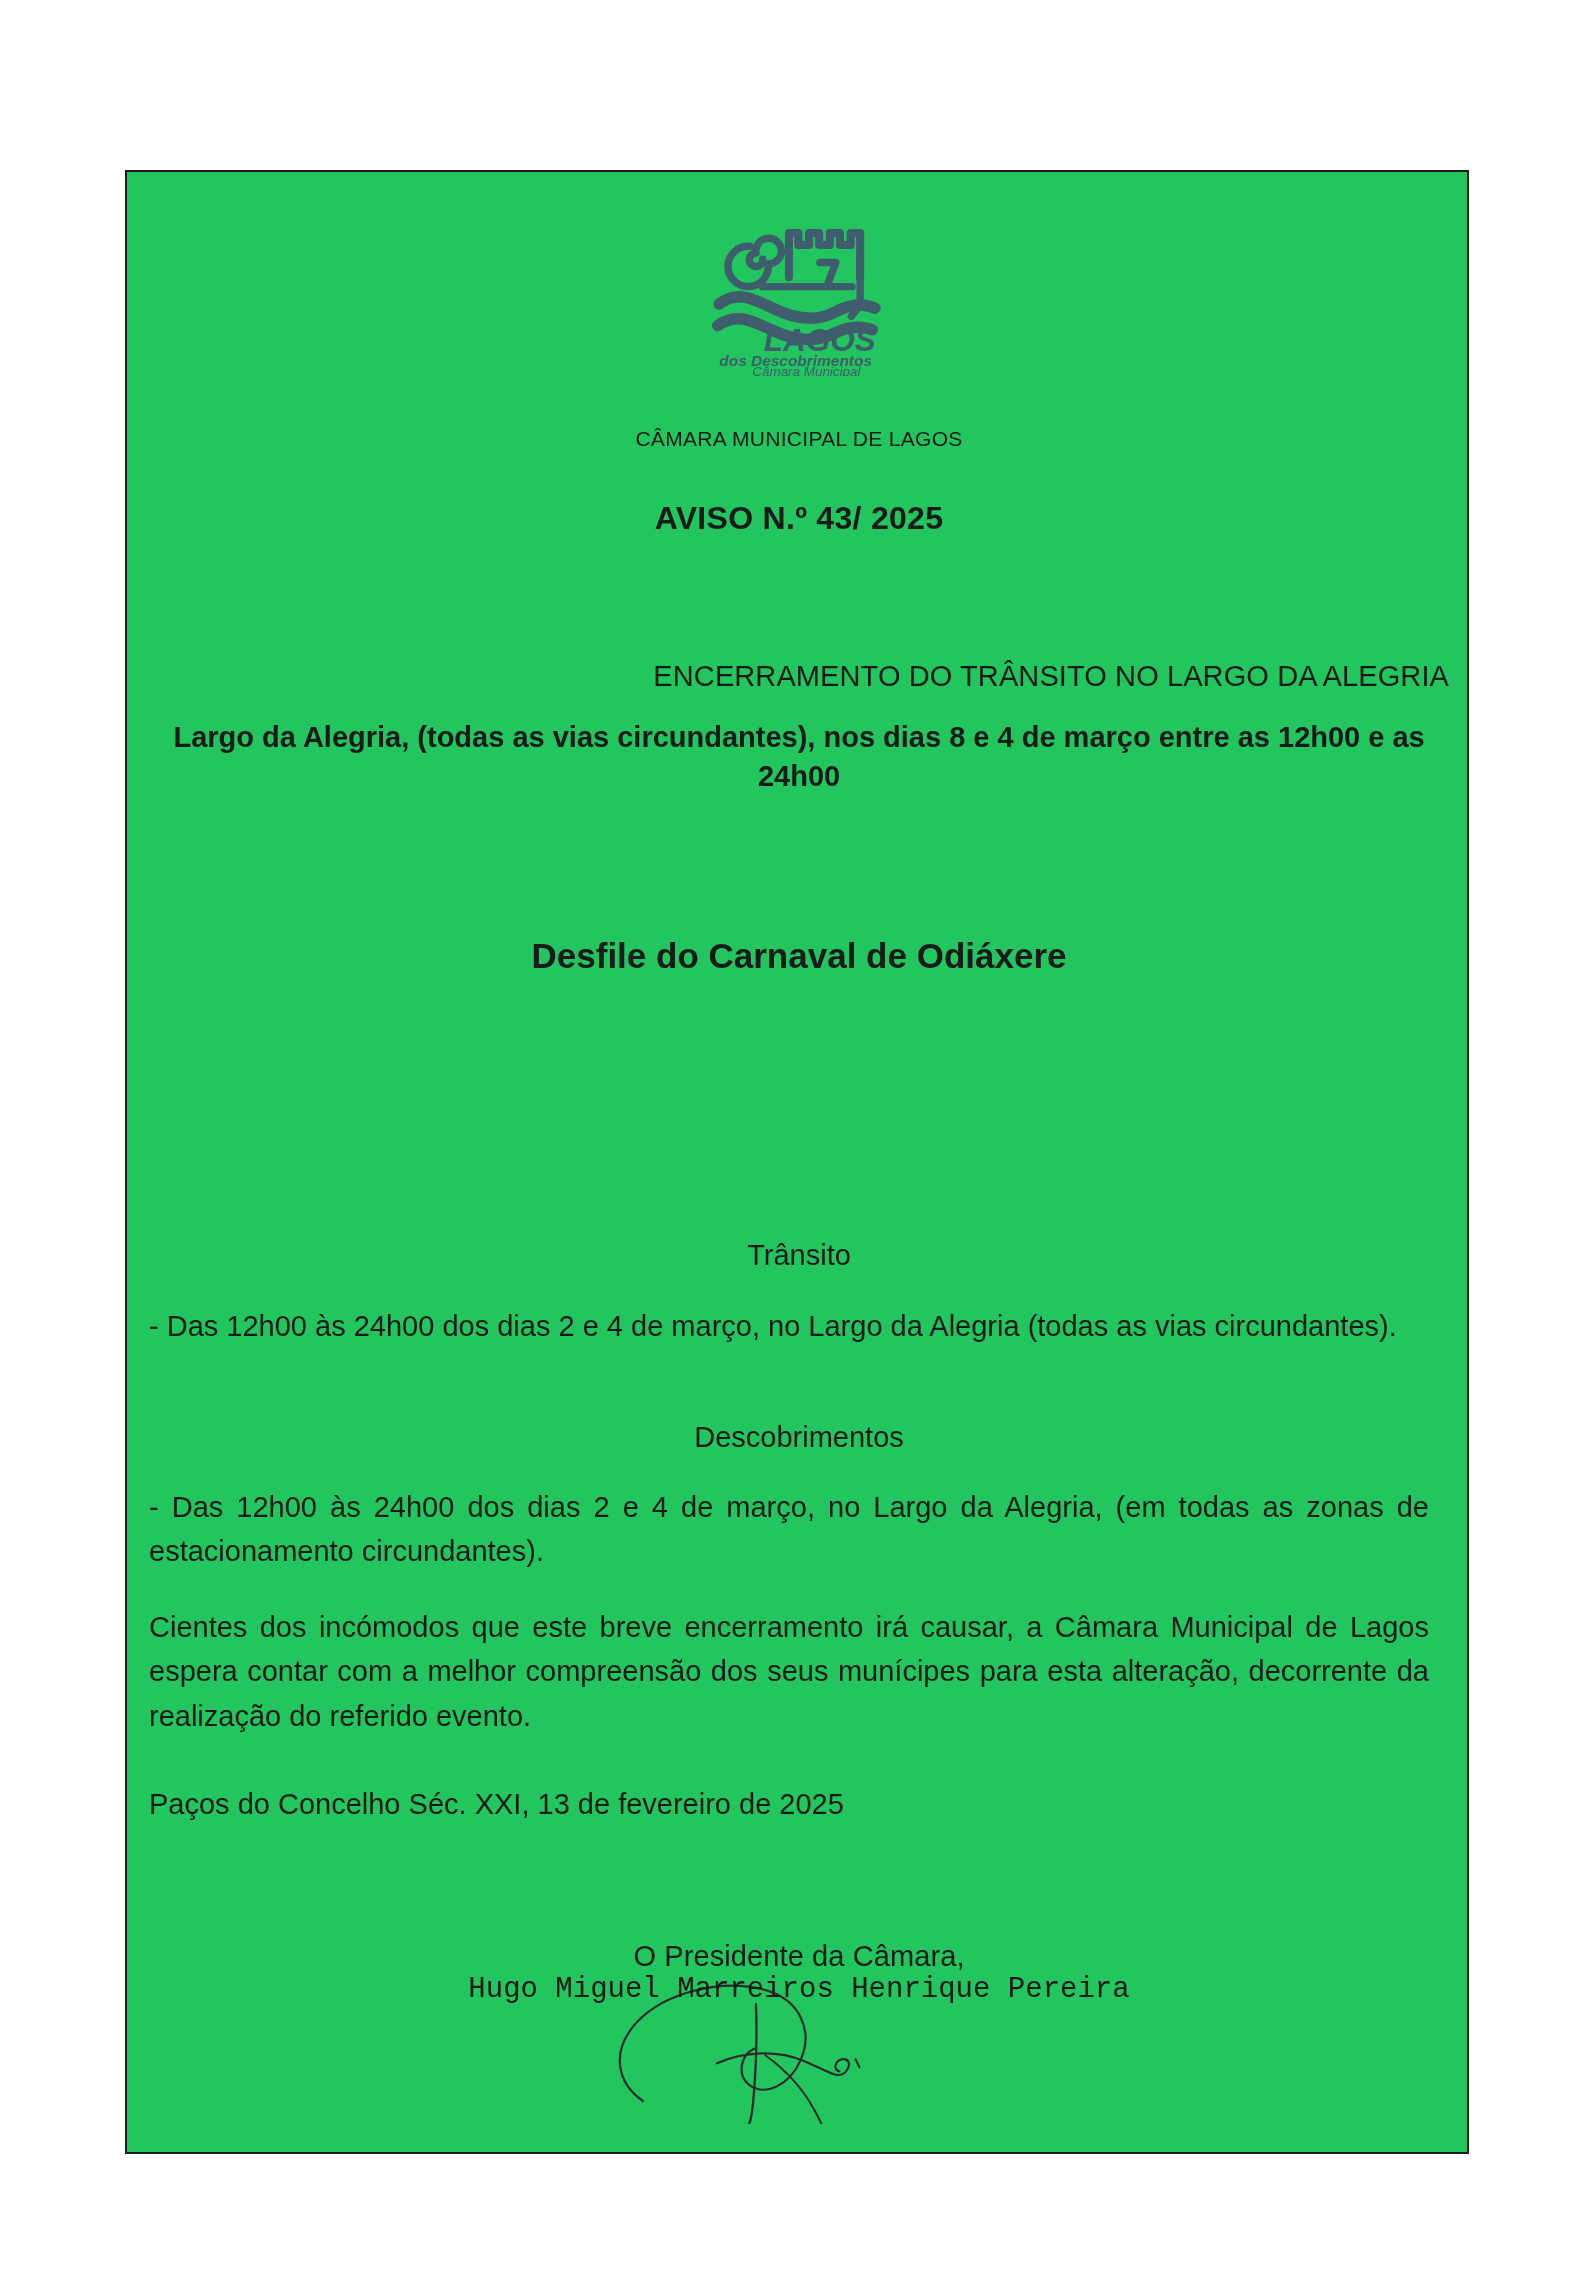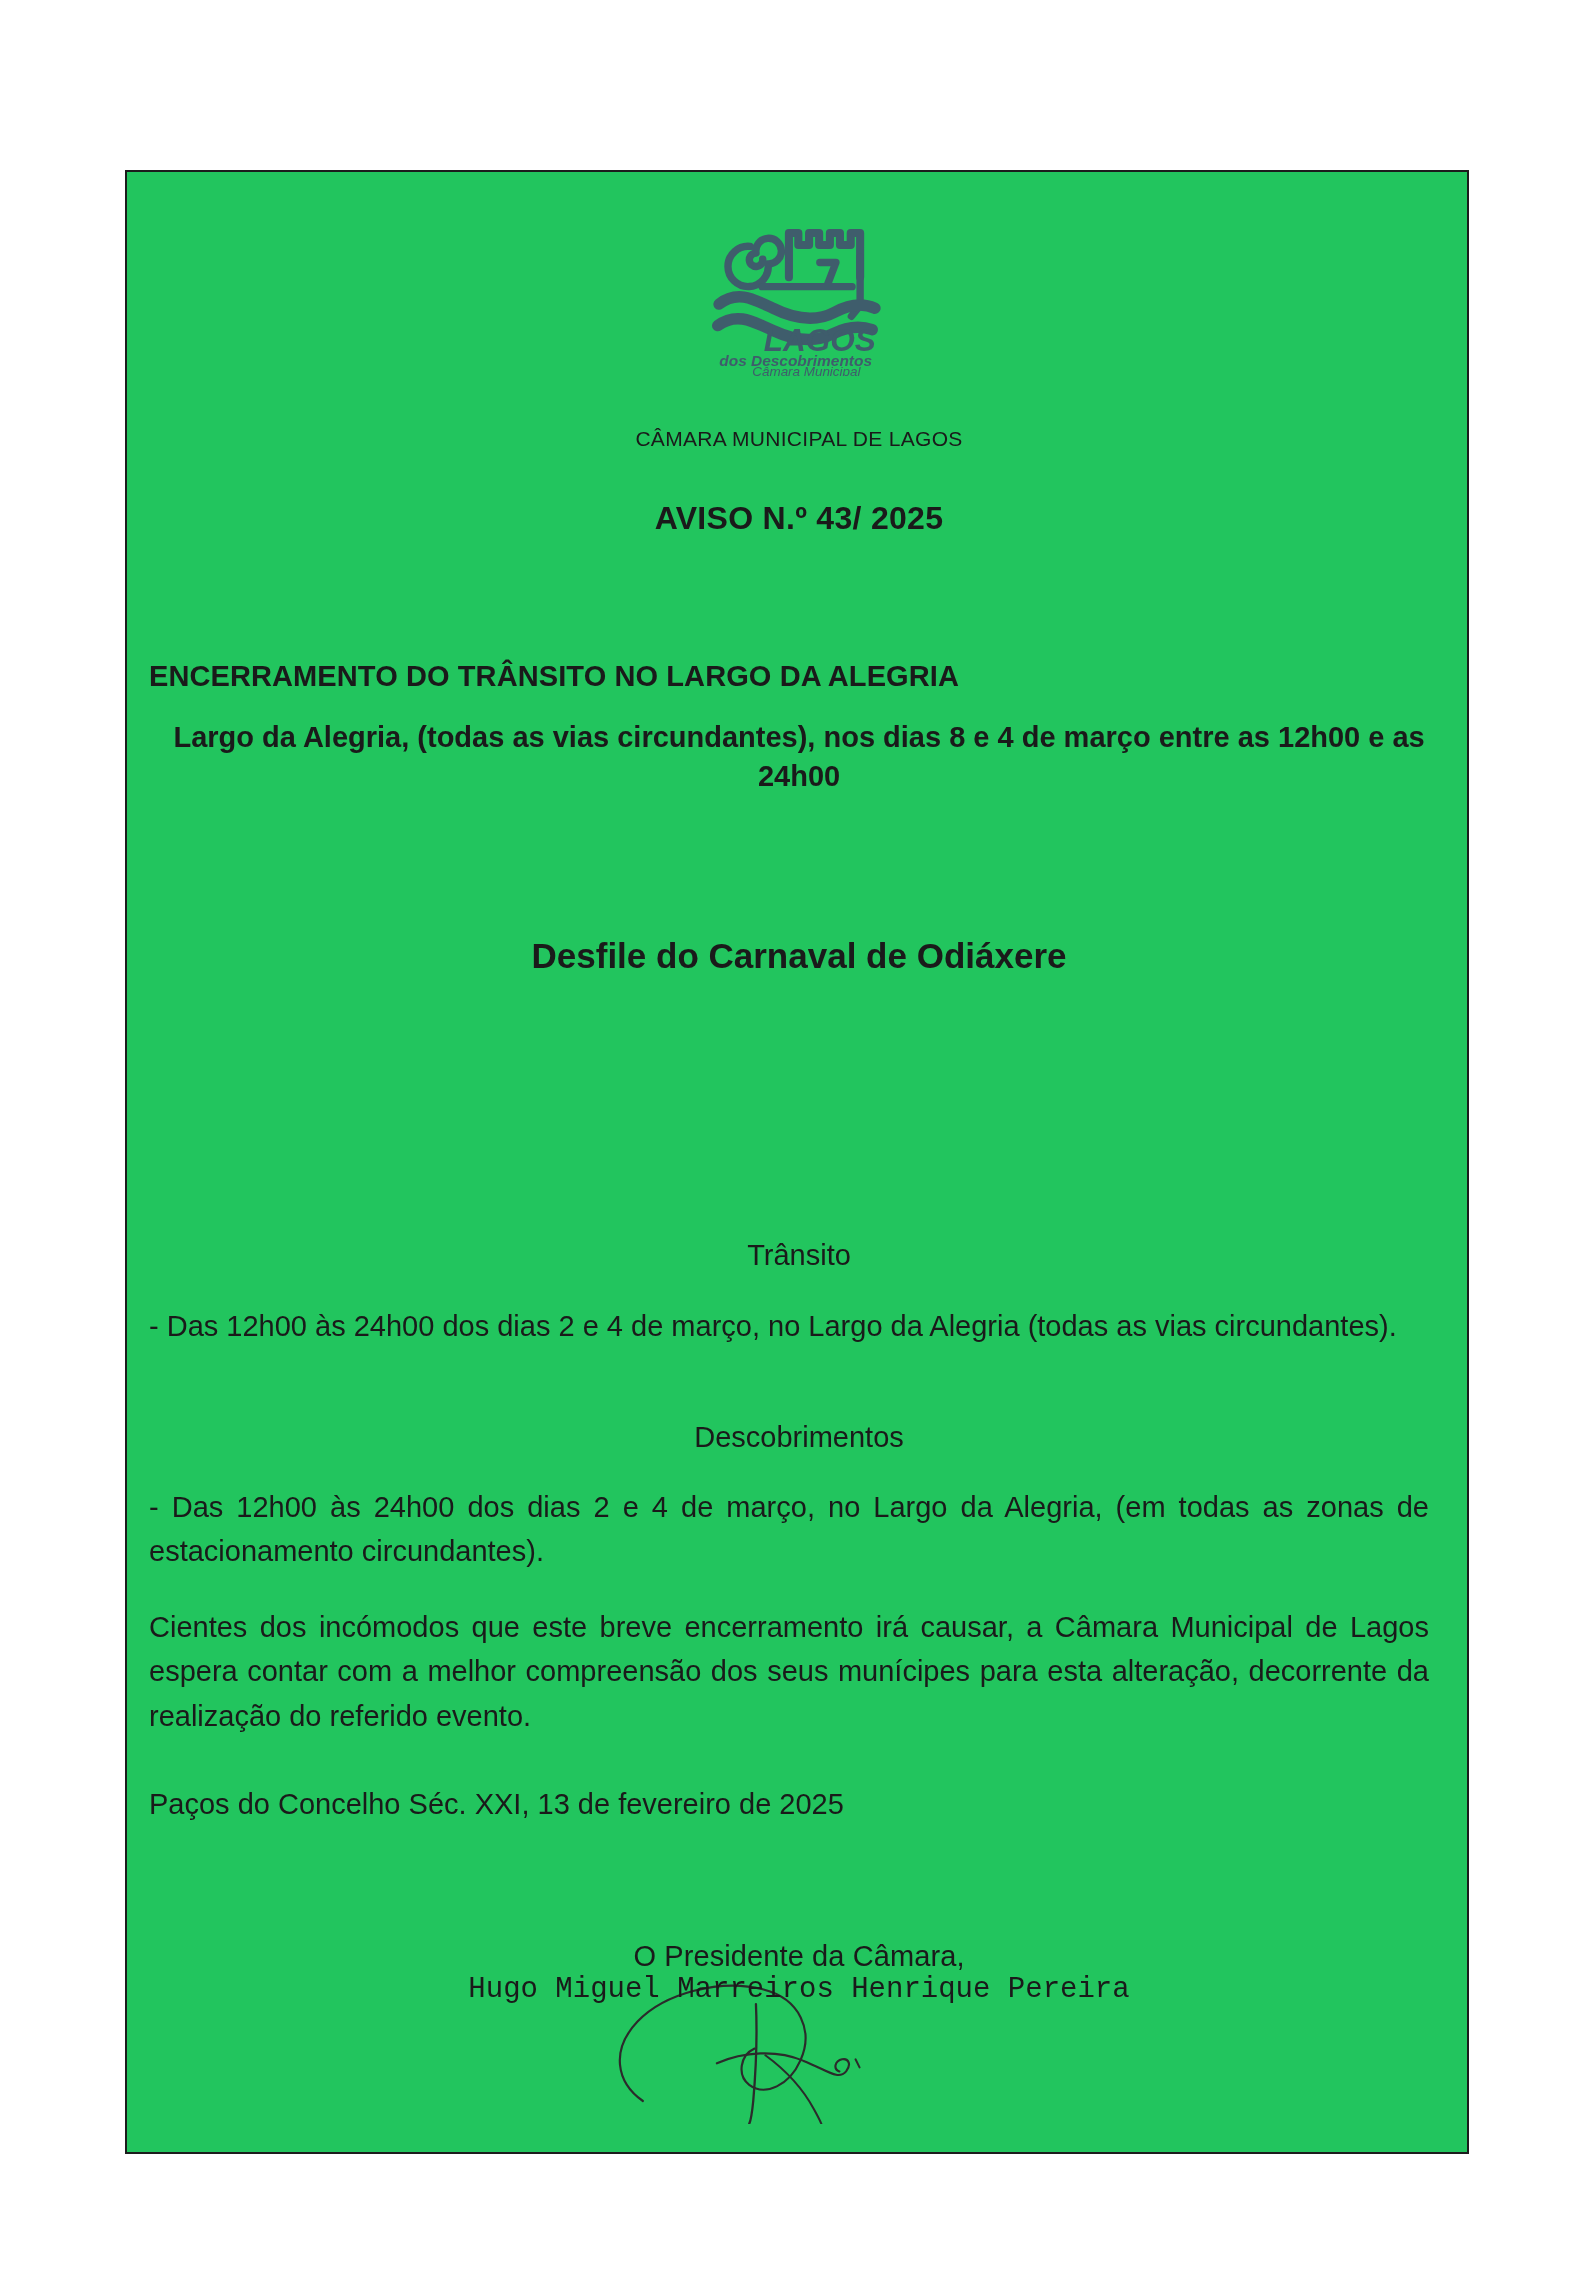--- a/index.html
+++ b/index.html
@@ -65,23 +65,23 @@
     position: absolute;
     left: 0; top: 328px; width: 1300px;
     text-align: center;
     font-size: 32px;
     font-weight: bold;
     letter-spacing: 0.3px;
   }
   #subject-title {
     position: absolute;
     left: 0; top: 488px; width: 1300px;
-    text-align: left;
-    font-size: 29px;
-    font-weight: bold;
+    text-align: right;
+    font-size: 29px;
+    font-weight: normal;
     letter-spacing: 0.1px;
   }
   #scope-line {
     position: absolute;
     left: 23.6px; top: 546px; width: 1253px;
     text-align: center;
     font-size: 29px;
     font-weight: bold;
     line-height: 1.33;
   }

